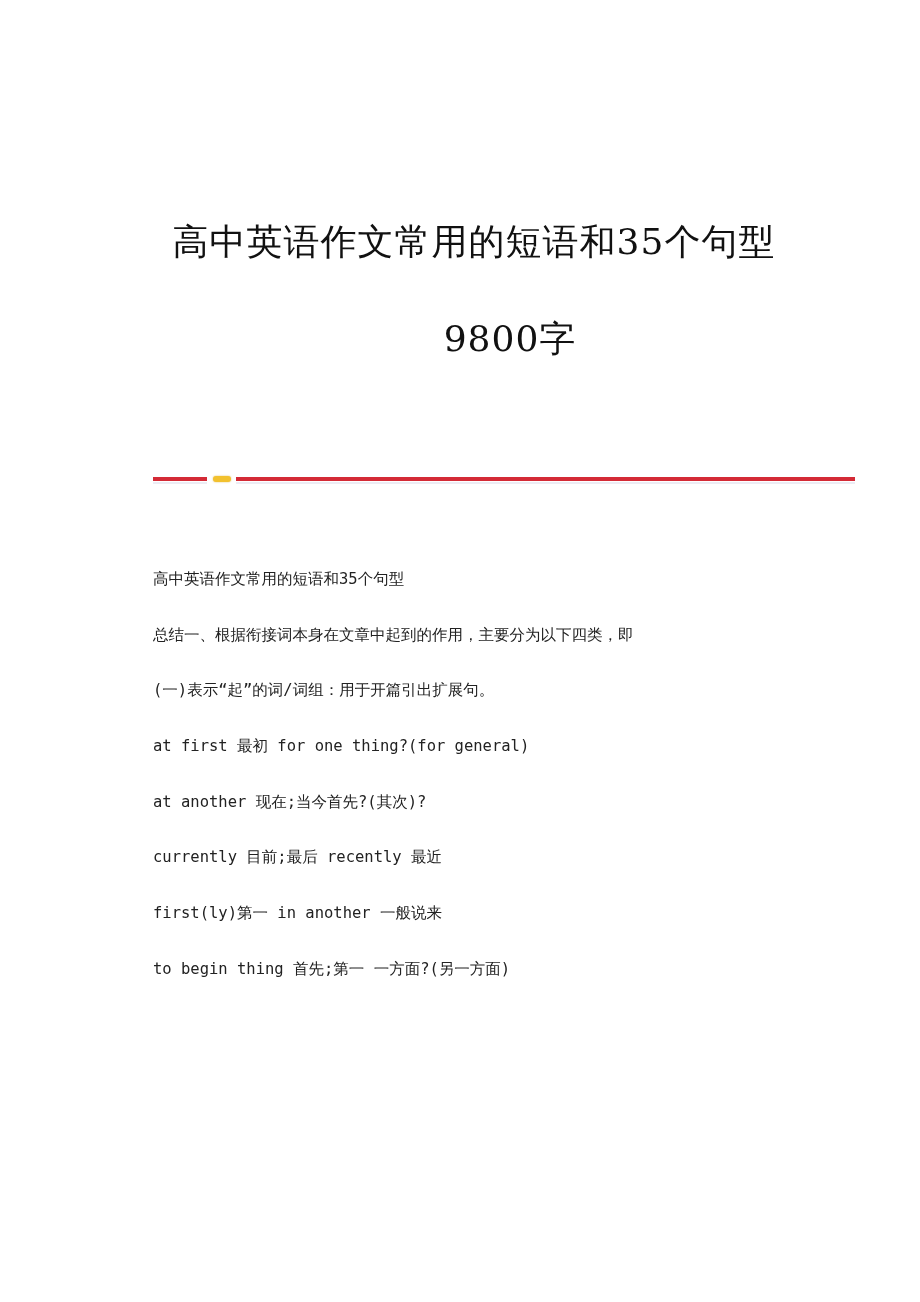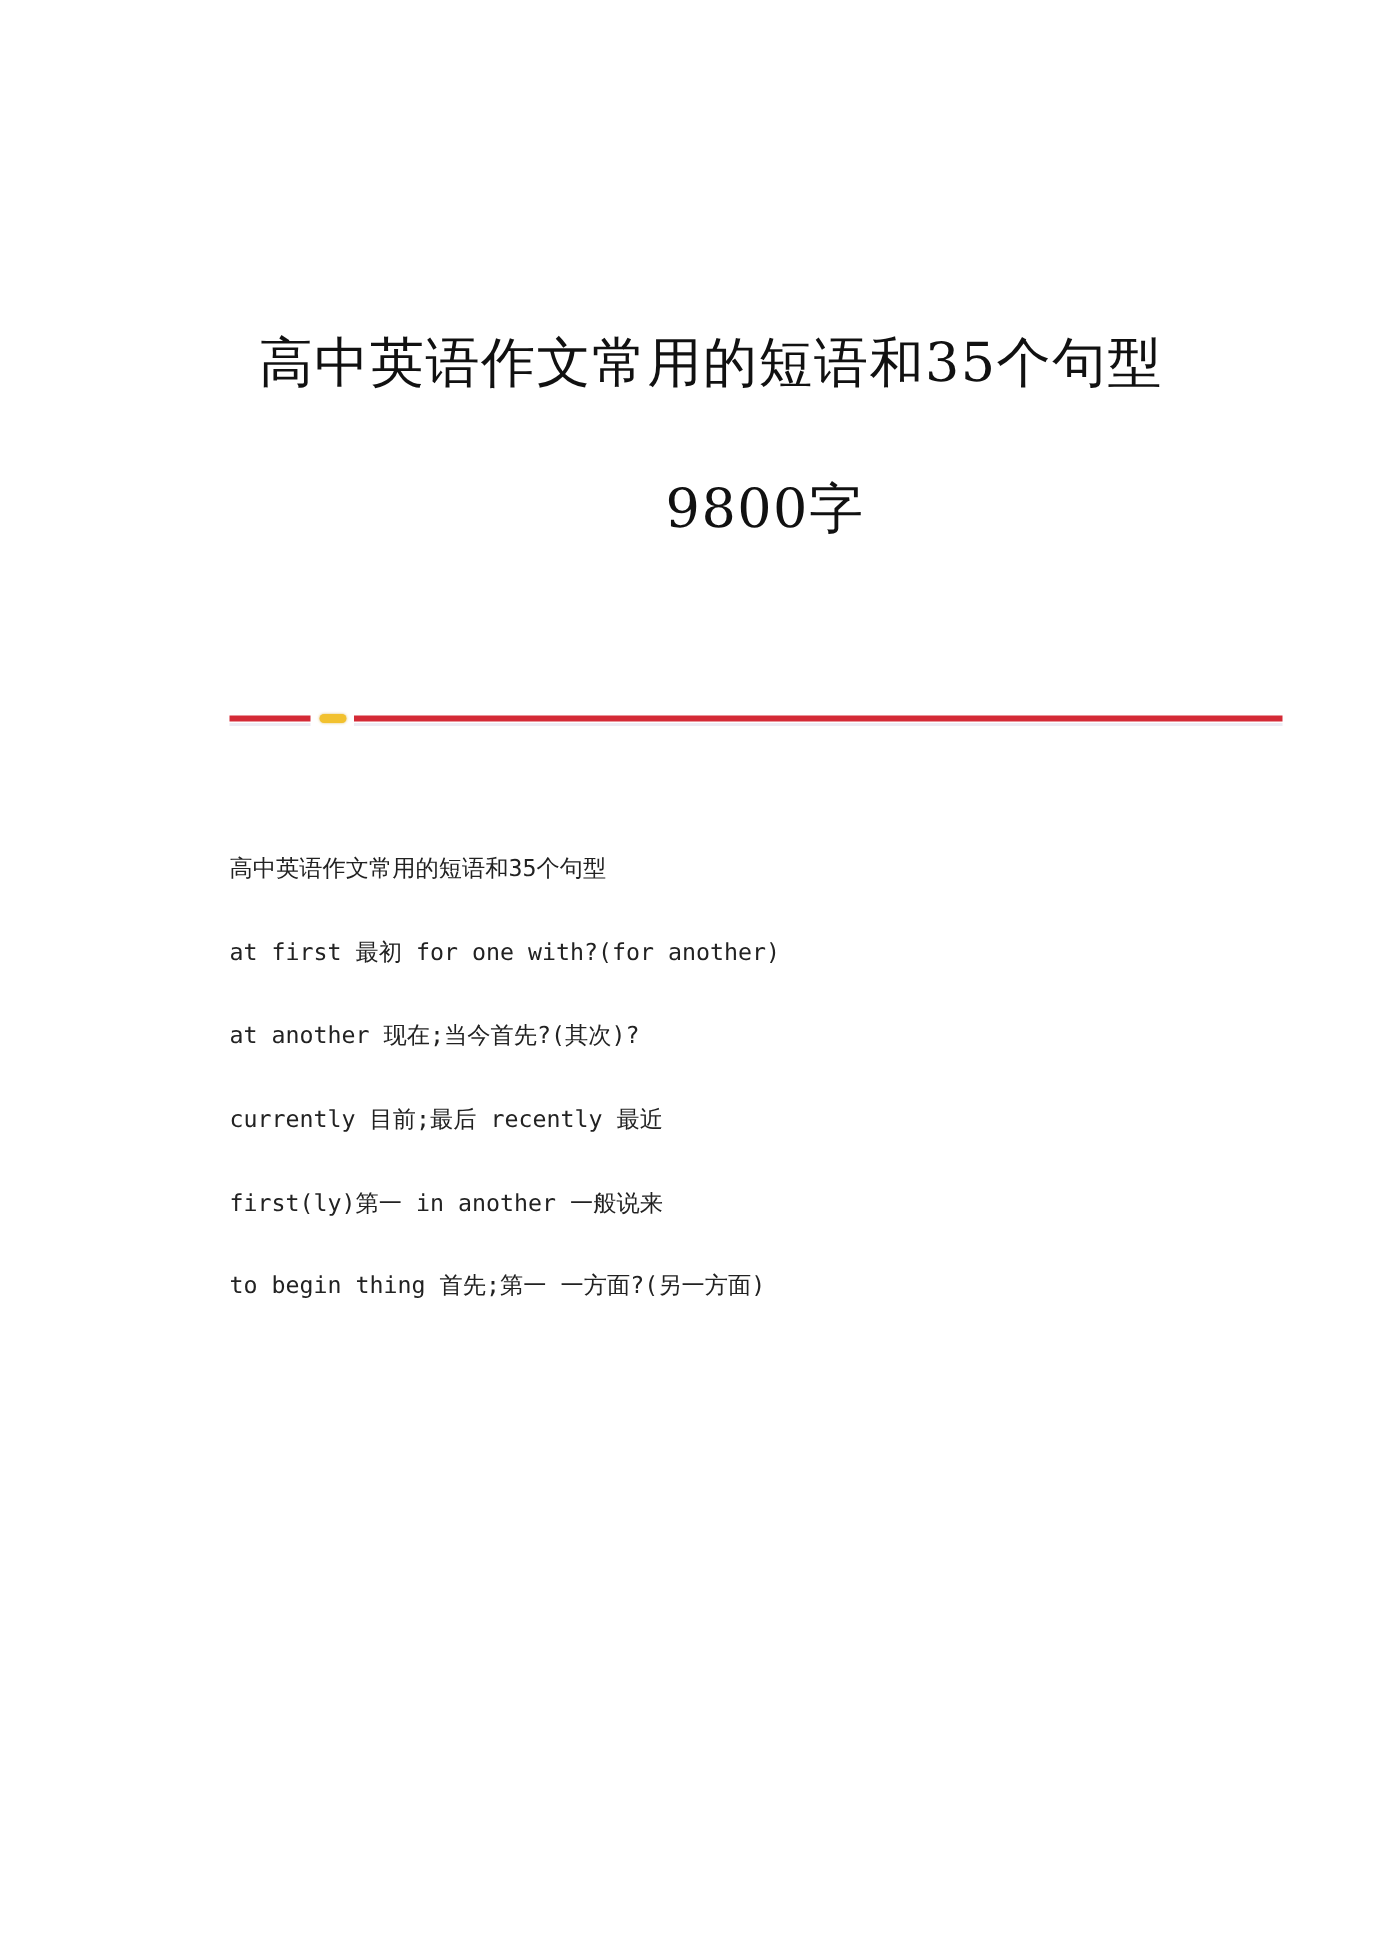--- a/index.html
+++ b/index.html
@@ -41,19 +41,21 @@
   <h1 class="title l2">9800字</h1>
 
   <div class="divider">
     <div class="seg left"></div>
     <div class="ornament"></div>
     <div class="seg right"></div>
   </div>
 
   <div class="body-text">
     <p>高中英语作文常用的短语和35个句型</p>
-    <p>at first 最初 for one with?(for another)</p>
+    <p>总结一、根据衔接词本身在文章中起到的作用，主要分为以下四类，即</p>
+    <p>(一)表示“起”的词/词组：用于开篇引出扩展句。</p>
+    <p>at first 最初 for one thing?(for general)</p>
     <p>at another 现在;当今首先?(其次)?</p>
     <p>currently 目前;最后 recently 最近</p>
     <p>first(ly)第一 in another 一般说来</p>
     <p>to begin thing 首先;第一 一方面?(另一方面)</p>
   </div>
 </div>
 
 </body></html>

